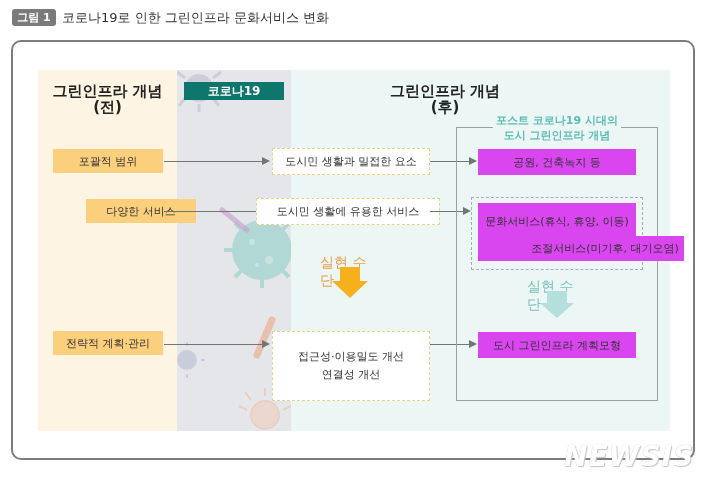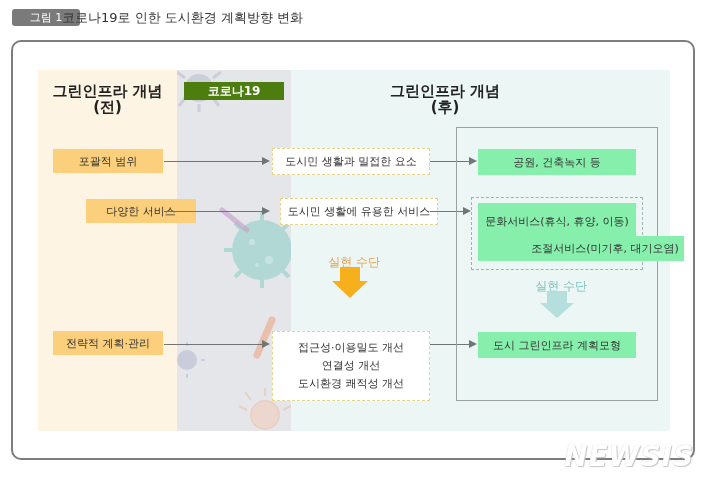--- a/index.html
+++ b/index.html
@@ -1,47 +1,47 @@
 <!DOCTYPE html>
 <html><head>
 <meta charset="utf-8">
 <style>
   html, body { margin:0; padding:0; }
   body { width:720px; height:487px; background:#ffffff; position:relative; overflow:hidden;
          font-family:"DejaVu Sans", "Liberation Sans", sans-serif; color:#333; }
   .abs { position:absolute; }
-  .title-badge { left:12px; top:9px; width:68px; height:17px; background:#7a7a7a; color:#fff;
-                 font-size:11px; font-weight:normal; border-radius:3px; display:flex; align-items:center; justify-content:center; }
+  .title-badge { left:12px; top:9px; width:44px; height:17px; background:#7a7a7a; color:#fff;
+                 font-size:11px; font-weight:bold; border-radius:3px; display:flex; align-items:center; justify-content:center; }
   .title-text { left:62px; top:8px; font-size:13px; color:#333; line-height:19px; }
   .frame { left:11px; top:40px; width:684px; height:420px; border:2px solid #7d7d7d; border-radius:10px; box-sizing:border-box; }
   .col-before { left:38px; top:70px; width:139px; height:361px; background:#fdf4e3; }
   .col-covid { left:177px; top:70px; width:114px; height:361px; background:#e5e6e9; overflow:hidden; }
   .col-after { left:291px; top:70px; width:379px; height:361px; background:#ebf6f5; }
   .col-head { font-size:15px; font-weight:bold; color:#222; text-align:center; line-height:16px; }
-  .covid-badge { left:184px; top:82px; width:100px; height:18px; background:#4d7c0f; color:#fff;
+  .covid-badge { left:184px; top:82px; width:100px; height:18px; background:#0f766e; color:#fff;
                  font-size:12px; font-weight:bold; display:flex; align-items:center; justify-content:center; }
   .orange-box { background:#fbcf7b; font-size:11px; color:#333; display:flex; align-items:center; justify-content:center; }
   .dotted-box { background:#fff; border:1px dashed #e6d48a; font-size:11px; color:#333; box-sizing:border-box;
                 display:flex; flex-direction:column; align-items:center; justify-content:center; line-height:18px; }
-  .teal-box { background:#86efac; font-size:11px; color:#333; display:flex; align-items:center; justify-content:center; }
+  .teal-box { background:#d946ef; font-size:11px; color:#333; display:flex; align-items:center; justify-content:center; }
   .inner-frame { left:456px; top:127px; width:202px; height:274px; border:1.5px solid #9aa0a0; box-sizing:border-box; }
   .inner-title { left:493px; top:113px; width:128px; background:#ebf6f5; text-align:center; font-size:11px;
                  font-weight:bold; color:#5fbdb6; line-height:15px; }
   .group-dotted { left:471px; top:197px; width:172px; height:73px; border:1px dashed #9fb2b1; box-sizing:border-box; }
   .line { background:#6f7675; height:1px; }
   .arrowhead { width:0; height:0; border-top:4px solid transparent; border-bottom:4px solid transparent; border-left:8px solid #6f7675; }
-  .means-label { font-size:12px; text-align:right; }
+  .means-label { font-size:14px; text-align:left; }
   .newsis { left:564px; top:440px; font-size:28px; font-weight:bold; font-style:italic; color:#ffffff;
             letter-spacing:1px; text-shadow:0 0 1px #b8b8b8, 1px 1px 1px #c8c8c8; font-family:"DejaVu Sans", sans-serif; }
 </style>
 </head>
 <body>
 
 <div class="abs title-badge">그림 1</div>
-<div class="abs title-text">코로나19로 인한 도시환경 계획방향 변화</div>
+<div class="abs title-text">코로나19로 인한 그린인프라 문화서비스 변화</div>
 
 <div class="abs frame"></div>
 
 <div class="abs col-before"></div>
 <div class="abs col-covid">
 
   <svg width="114" height="361" style="position:absolute;left:0;top:0;">
     <g opacity="0.55">
       <circle cx="22" cy="18" r="14" fill="#b9bccd"></circle>
       <g stroke="#b9bccd" stroke-width="3">
@@ -108,43 +108,44 @@
 <div class="abs line" style="left:164px;top:161px;width:98px;"></div>
 <div class="abs arrowhead" style="left:262px;top:157px;"></div>
 <div class="abs line" style="left:164px;top:211px;width:98px;"></div>
 <div class="abs arrowhead" style="left:262px;top:207px;"></div>
 <div class="abs line" style="left:164px;top:344px;width:98px;"></div>
 <div class="abs arrowhead" style="left:262px;top:340px;"></div>
 
 <div class="abs dotted-box" style="left:272px;top:148px;width:158px;height:27px;">
   <span>도시민 생활과 밀접한 요소</span>
 </div>
-<div class="abs dotted-box" style="left:256px;top:198px;width:158px;height:27px;margin-left:24px;">
+<div class="abs dotted-box" style="left:256px;top:198px;width:184px;height:27px;">
   <span>도시민 생활에 유용한 서비스</span>
 </div>
 <div class="abs dotted-box" style="left:272px;top:331px;width:158px;height:70px;">
   <span>접근성·이용밀도 개선</span>
   <span>연결성 개선</span>
-  <span>도시환경 쾌적성 개선</span>
 </div>
 
 <div class="abs means-label" style="left:320px;top:254px;width:60px;color:#e7a24a;">실현 수단</div>
 <svg class="abs" style="left:332px;top:267px;" width="36" height="31">
   <polygon points="8,0 28,0 28,14 36,14 18,31 0,14 8,14" fill="#f6b01e"></polygon>
 </svg>
 
 <div class="abs line" style="left:430px;top:161px;width:40px;"></div>
 <div class="abs arrowhead" style="left:469px;top:157px;"></div>
 <div class="abs line" style="left:430px;top:211px;width:34px;"></div>
 <div class="abs arrowhead" style="left:463px;top:207px;"></div>
 <div class="abs line" style="left:430px;top:344px;width:40px;"></div>
 <div class="abs arrowhead" style="left:469px;top:340px;"></div>
 
 <div class="abs inner-frame"></div>
 <div class="abs inner-title">
+  <div>포스트 코로나19 시대의</div>
+  <div>도시 그린인프라 개념</div>
 </div>
 
 <div class="abs teal-box" style="left:478px;top:149px;width:158px;height:26px;">공원, 건축녹지 등</div>
 <div class="abs group-dotted"></div>
 <div class="abs teal-box" style="left:478px;top:203px;width:158px;height:37px;">문화서비스(휴식, 휴양, 이동)</div>
 <div class="abs teal-box" style="left:478px;top:236px;width:158px;height:25px;padding-left:48px;">조절서비스(미기후, 대기오염)</div>
 
 <div class="abs means-label" style="left:527px;top:278px;width:60px;color:#7fc2bd;">실현 수단</div>
 <svg class="abs" style="left:540px;top:291px;" width="34" height="27">
   <polygon points="7,0 27,0 27,12 34,12 17,27 0,12 7,12" fill="#b5dfdc"></polygon>

